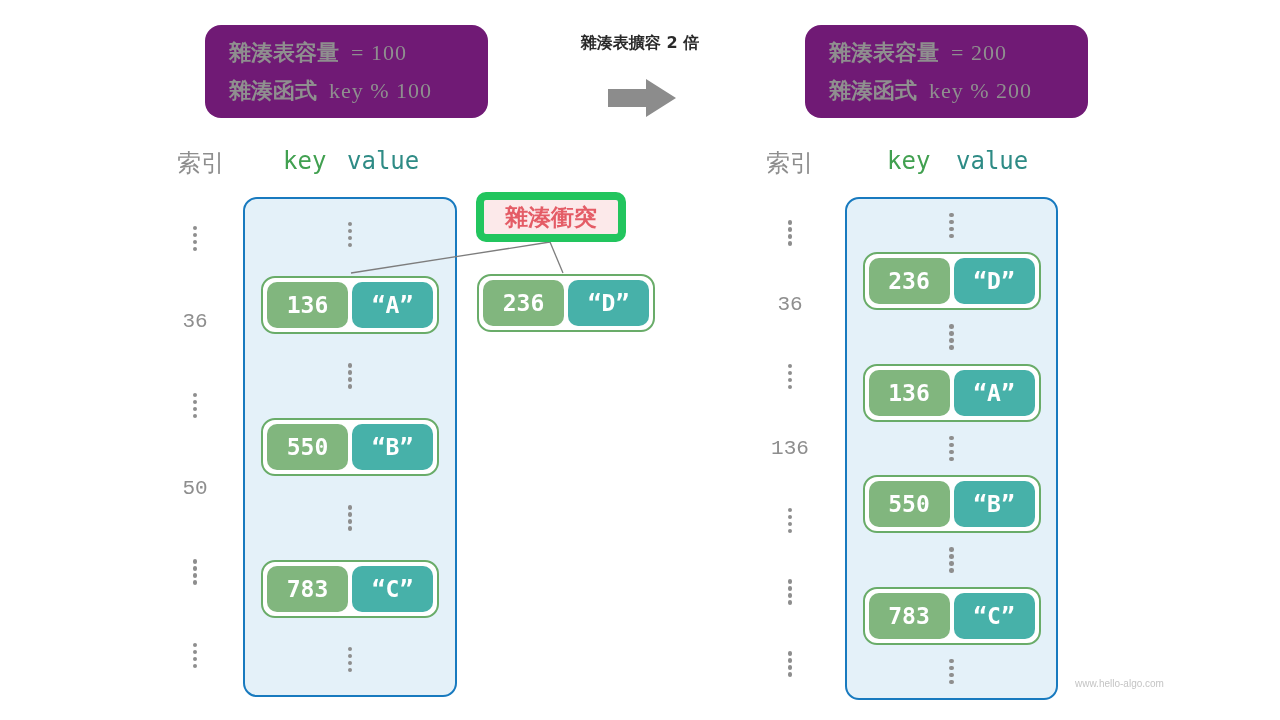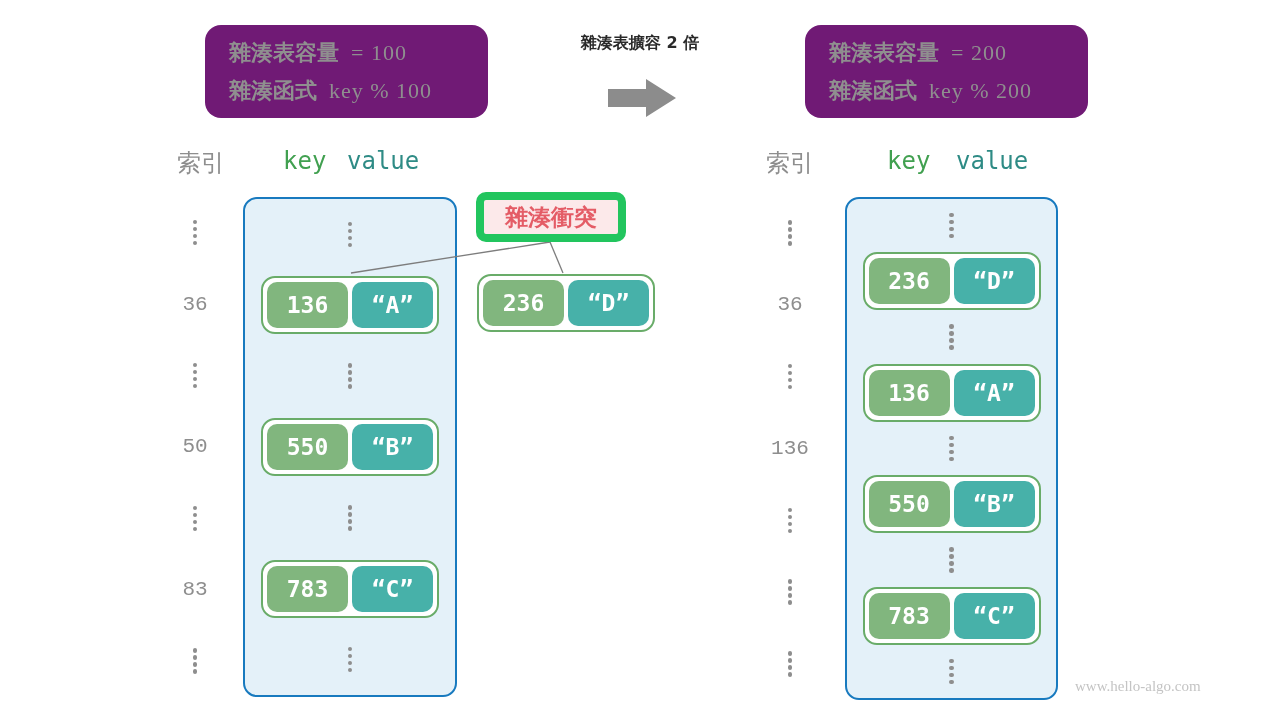--- a/index.html
+++ b/index.html
@@ -69,22 +69,22 @@
     position:absolute; left:476px; top:192px; width:150px; height:50px;
     background:#fce9ea; border:8px solid #22c55e; border-radius:10px;
     box-sizing:border-box; display:flex; align-items:center; justify-content:center;
     font-size:23px; font-weight:bold; color:#e45c66;
   }
   .ext-pair { position:absolute; left:477px; top:274px; }
 
   .lines-overlay { position:absolute; left:0; top:0; width:1280px; height:720px; pointer-events:none; }
 
   .watermark {
-    position:absolute; left:1075px; top:678px; font-family:Liberation Serif, serif;
-    font-size:15px; color:#c4c4c4;
+    position:absolute; left:1075px; top:678px; font-family:Liberation Sans, sans-serif;
+    font-size:10px; color:#c4c4c4;
   }
 </style>
 </head>
 <body>
 
 <div class="canvas">
 
   <div class="gray-box box-before">
     <div class="line">
       <span class="lbl">雜湊表容量</span>
@@ -147,23 +147,20 @@
       </div>
     <div class="cell">
         <span class="dots">
           <i></i>
           <i></i>
           <i></i>
           <i></i>
         </span>
       </div>
     <div class="cell">
-        <span class="idx">83</span>
-      </div>
-    <div class="cell">
         <span class="dots">
           <i></i>
           <i></i>
           <i></i>
           <i></i>
         </span>
       </div>
   </div>
 
   <div class="bucket bucket-left">

